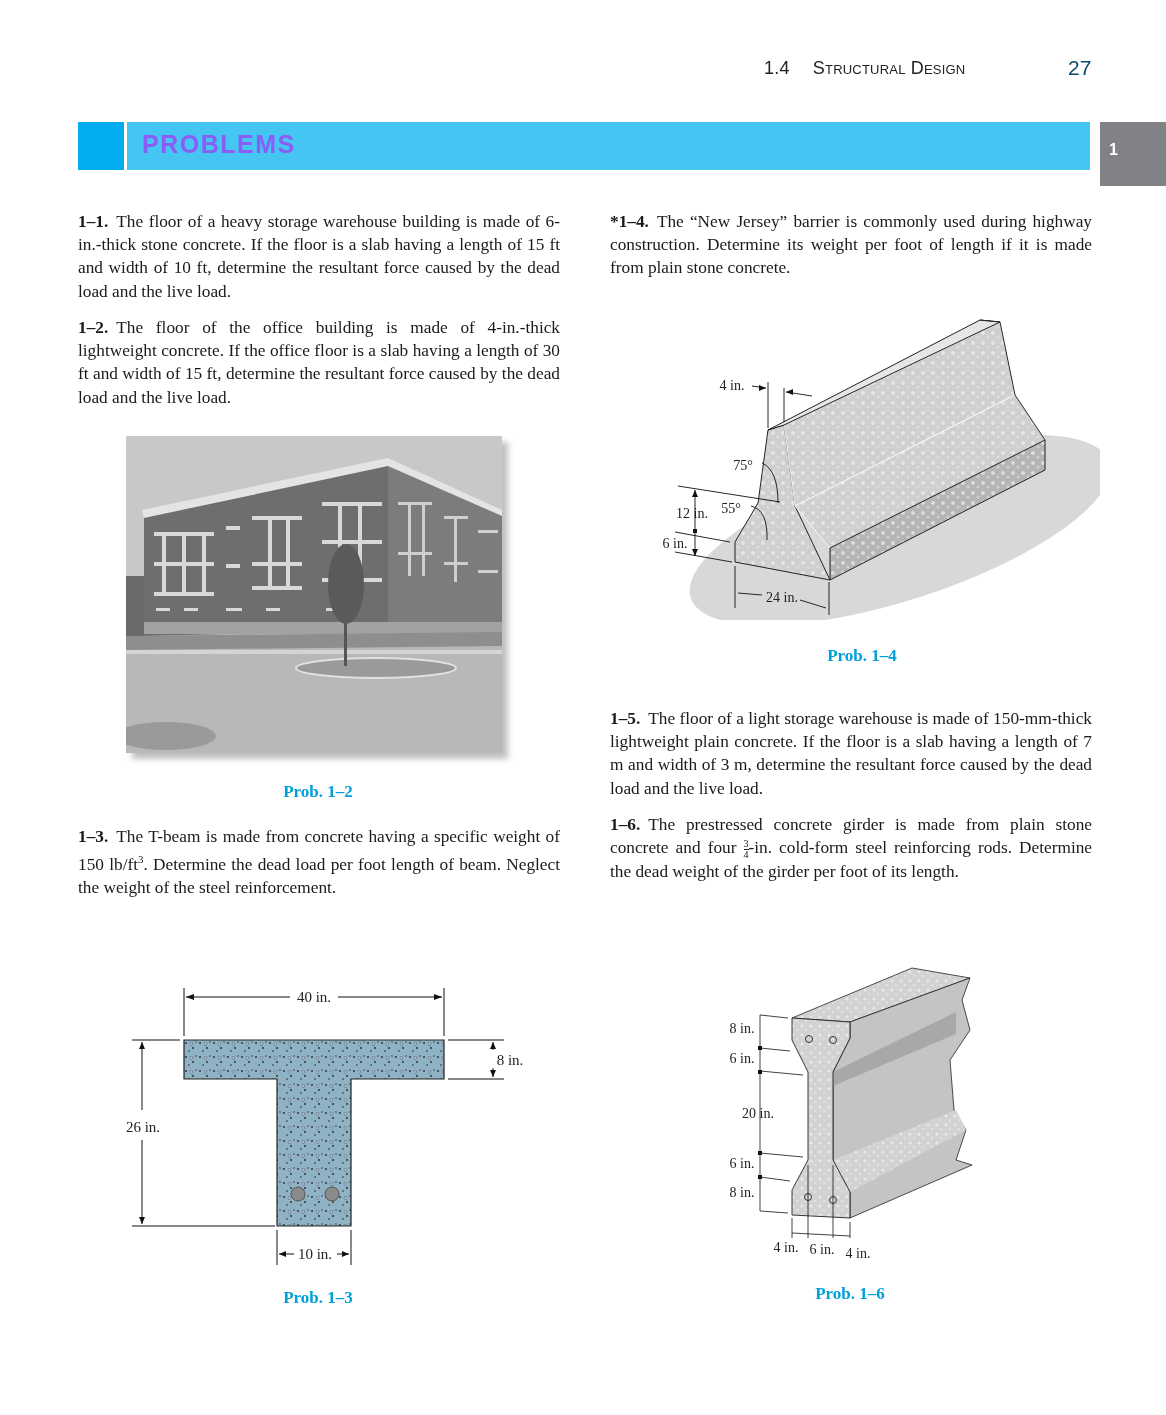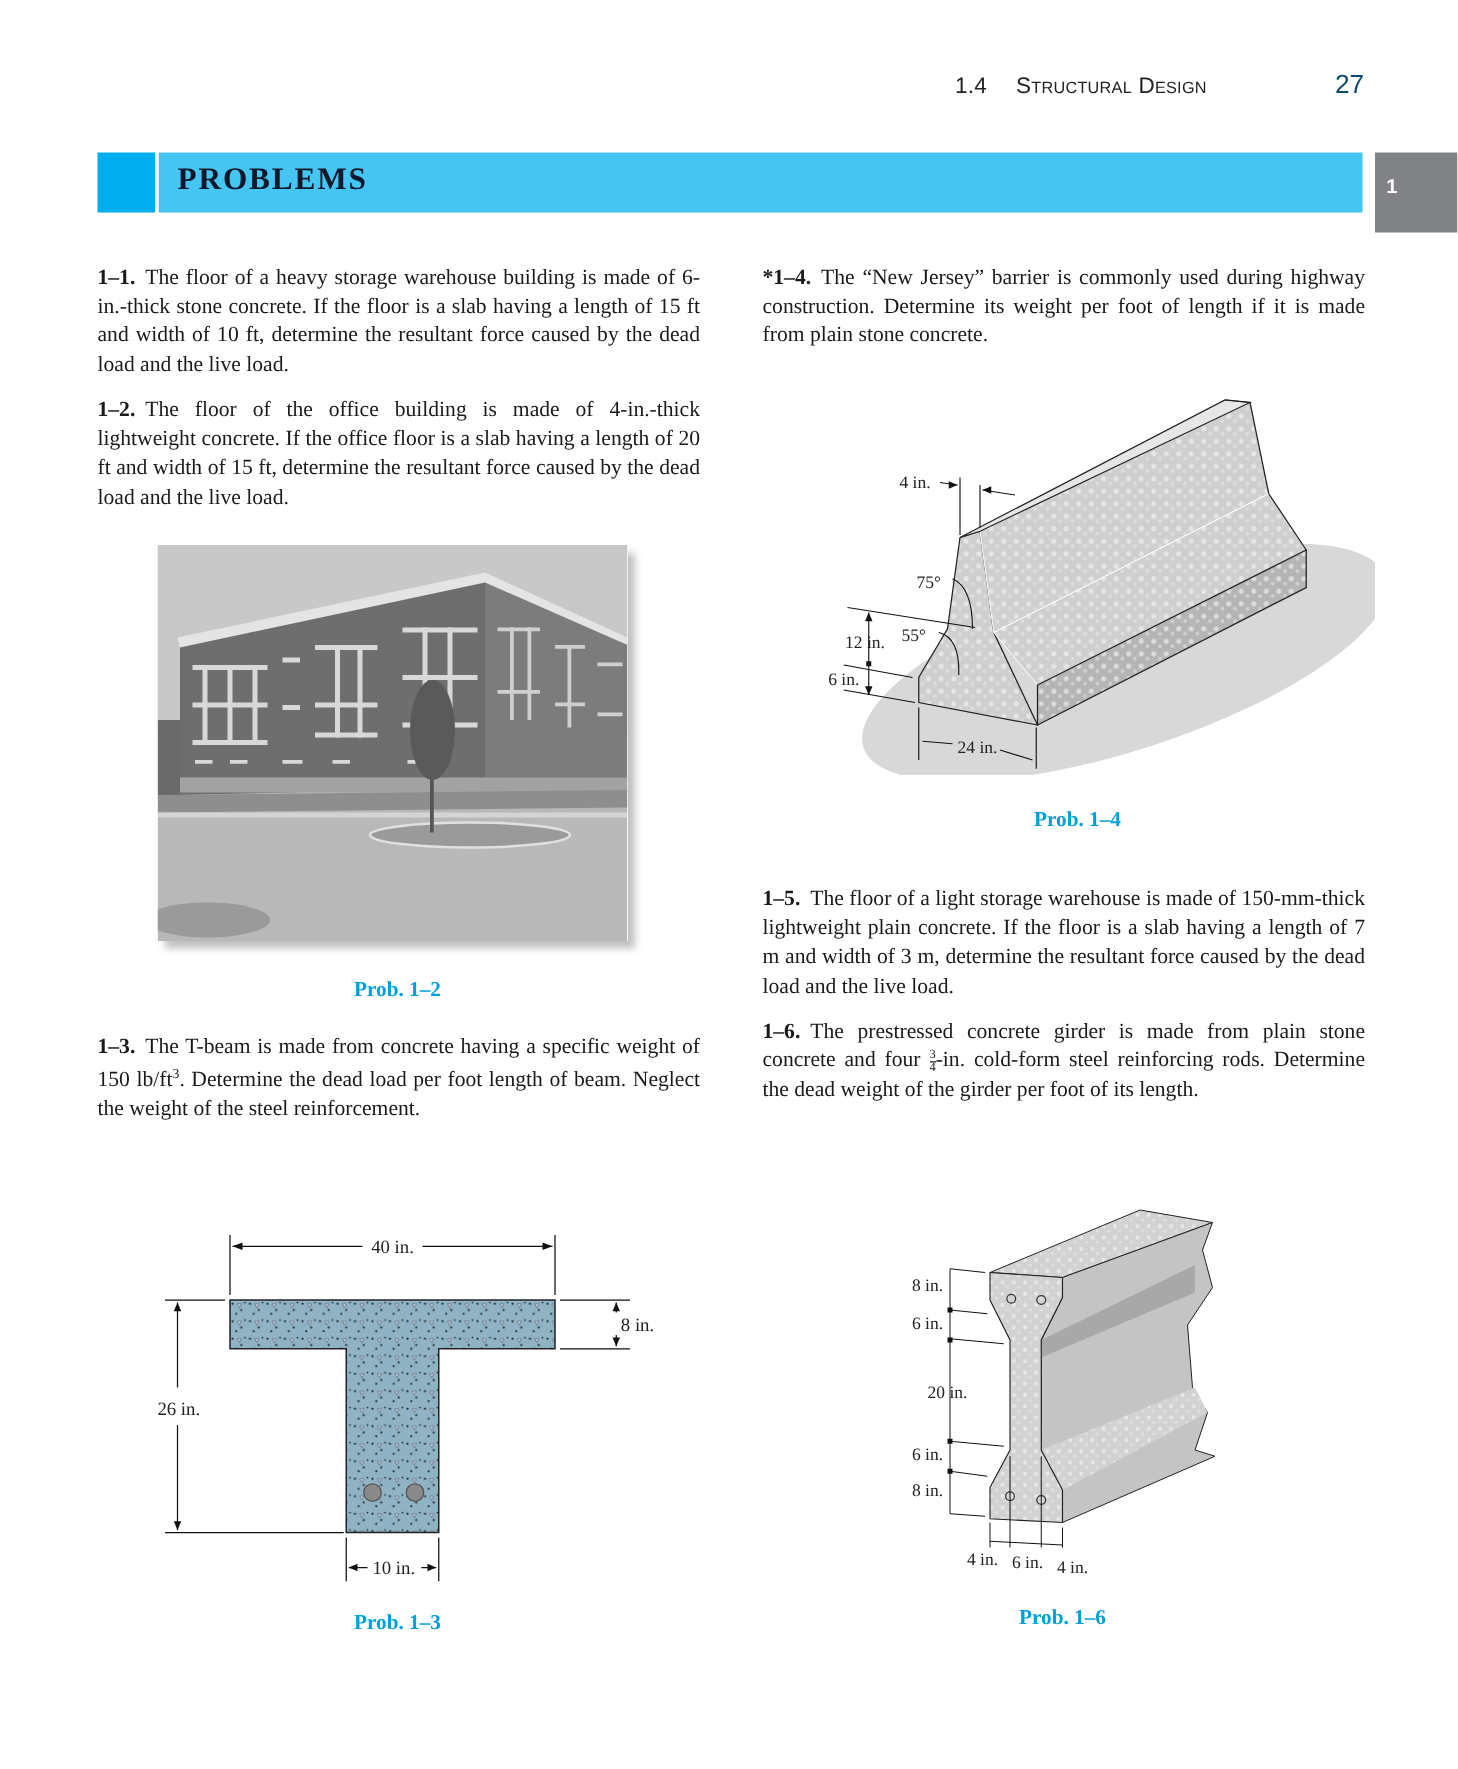--- a/index.html
+++ b/index.html
@@ -4,21 +4,21 @@
 <style>
   html, body { margin:0; padding:0; background:#ffffff; }
   body { width:1166px; height:1415px; position:relative; overflow:hidden; font-family:"Liberation Serif", serif; color:#1a1a1a; }
   .abs { position:absolute; }
   .running-head { left:764px; top:58px; font-family:"Liberation Sans", sans-serif; font-size:18px; color:#222; letter-spacing:0.2px; }
   .running-head .sec { margin-right:18px;margin-top:17px; }
   .running-head .sc { font-variant:small-caps;margin-top:26px; }
   .page-num { left:1068px; top:56px; font-family:"Liberation Sans", sans-serif; font-size:21px; color:#0c4a6e; }
   .banner-sq { left:78px; top:122px; width:46px; height:48px; background:#00aeef; }
   .banner { left:127px; top:122px; width:963px; height:48px; background:#45c5f2; }
-  .banner-title { left:142px; top:130px; font-family:Liberation Serif, serif; font-weight:bold; font-size:25px; color:#0f172a; letter-spacing:1.5px; }
+  .banner-title { left:142px; top:130px; font-family:Liberation Sans, sans-serif; font-weight:bold; font-size:25px; color:#8b5cf6; letter-spacing:1.5px; }
   .chapter-tab { left:1100px; top:122px; width:66px; height:64px; background:#808285; }
   .chapter-tab span { position:absolute; left:9px; top:19px; font-family:"Liberation Sans", sans-serif; font-weight:bold; font-size:16px; color:#fff; }
   .prob { font-size:17.3px; line-height:23.2px; text-align:justify; }
   .prob b { font-weight:bold; margin-right:8px;margin-top:32px; }
   .caption { font-family:"Liberation Serif", serif; font-weight:bold; font-size:17px; color:#00a0dc; text-align:center; }
   .photo { left:126px; top:436px; width:376px; height:317px; box-shadow:6px 6px 6px rgba(0,0,0,0.25); overflow:hidden; }
   svg text { font-family:"Liberation Serif", serif; }
 </style>
 </head>
 <body>
@@ -34,21 +34,21 @@
 <div class="abs banner-title">PROBLEMS</div>
 <div class="abs chapter-tab">
     <span>1</span>
   </div>
 
 <div class="abs prob" style="left:78px; top:210px; width:482px;">
   <b>1–1.</b><span>The floor of a heavy storage warehouse building is made of 6-in.-thick stone concrete. If the floor is a slab having a length of 15 ft and width of 10 ft, determine the resultant force caused by the dead load and the live load.</span>
 </div>
 
 <div class="abs prob" style="left:78px; top:316px; width:482px;">
-  <b>1–2.</b><span>The floor of the office building is made of 4-in.-thick lightweight concrete. If the office floor is a slab having a length of 20 ft and width of 15 ft, determine the resultant force caused by the dead load and the live load.</span>
+  <b>1–2.</b><span>The floor of the office building is made of 4-in.-thick lightweight concrete. If the office floor is a slab having a length of 30 ft and width of 15 ft, determine the resultant force caused by the dead load and the live load.</span>
 </div>
 
 <div class="abs photo">
   <svg width="376" height="317" viewBox="0 0 376 317">
     <rect width="376" height="317" fill="#b8b8b8"></rect>
     <rect width="376" height="150" fill="#c8c8c8"></rect>
 
     <rect x="0" y="140" width="20" height="60" fill="#6a6a6a"></rect>
 
     <polygon points="18,78 262,26 262,194 18,200" fill="#6e6e6e"></polygon>

